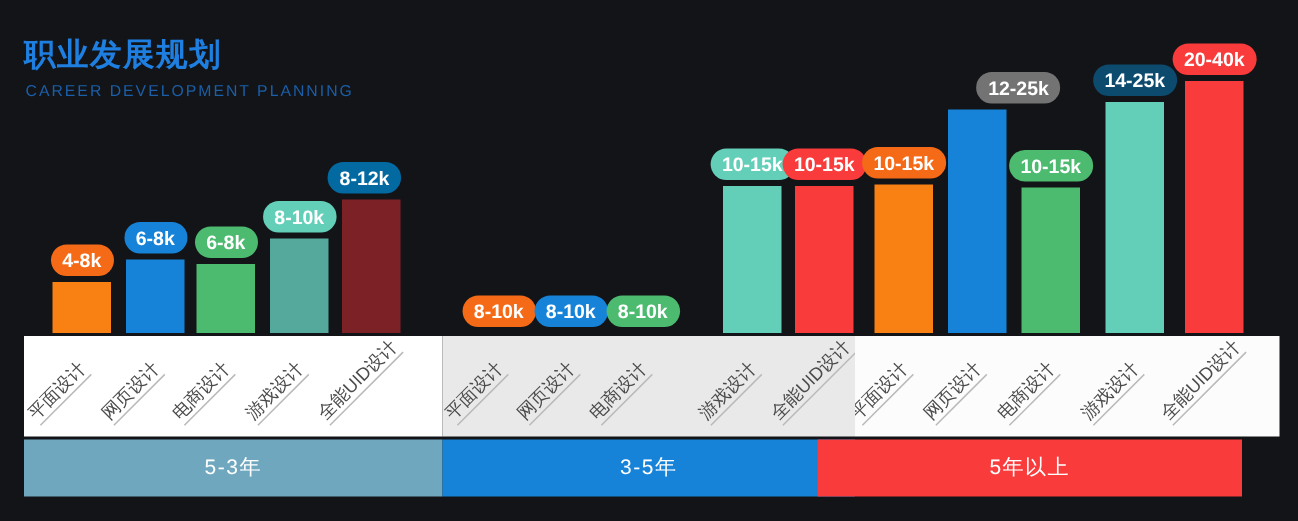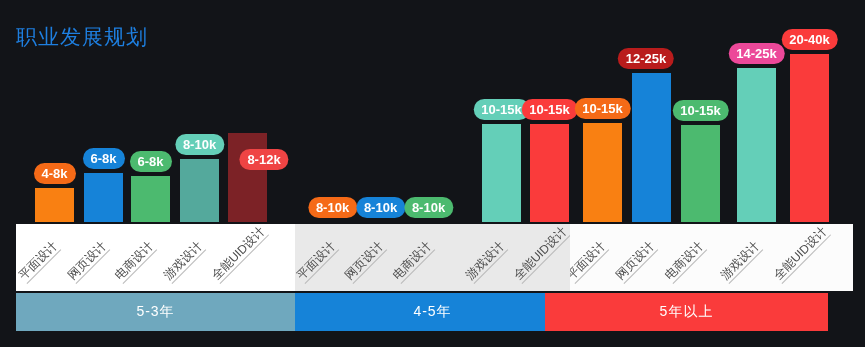--- a/index.html
+++ b/index.html
@@ -18,21 +18,21 @@
     height: 347px;
     background: #121418;
   }
 
   
   .hdr-title {
     position: absolute;
     left: 16px;
     top: 26px;
     font-size: 21px;
-    font-weight: normal;
+    font-weight: bold;
     color: #1E7FE0;
     letter-spacing: 1px;
     line-height: 1;
     white-space: nowrap;
   }
   .hdr-sub {
     position: absolute;
     left: 17px;
     top: 56px;
     font-size: 10.5px;
@@ -106,47 +106,48 @@
     justify-content: center;
     letter-spacing: 1px;
   }
 </style>
 </head>
 <body>
 
 <div id="stage">
 
   <div class="hdr-title">职业发展规划</div>
+  <div class="hdr-sub">CAREER DEVELOPMENT PLANNING</div>
 
   <div id="plot">
       <div class="bar" style="left: 35px; width: 39px; height: 34px; background: rgb(249, 128, 18);"></div>
       <div class="blabel" style="left: 54.5px; top: 163px; background: rgb(245, 106, 23);">4-8k</div>
       <div class="bar" style="left: 84px; width: 39px; height: 49px; background: rgb(22, 131, 216);"></div>
       <div class="blabel" style="left: 103.5px; top: 148px; background: rgb(22, 131, 216);">6-8k</div>
       <div class="bar" style="left: 131px; width: 39px; height: 46px; background: rgb(76, 186, 111);"></div>
       <div class="blabel" style="left: 150.5px; top: 151px; background: rgb(76, 186, 111);">6-8k</div>
       <div class="bar" style="left: 180px; width: 39px; height: 63px; background: rgb(84, 169, 156);"></div>
       <div class="blabel" style="left: 199.5px; top: 134px; background: rgb(100, 207, 184);">8-10k</div>
       <div class="bar" style="left: 228px; width: 39px; height: 89px; background: rgb(124, 34, 38);"></div>
-      <div class="blabel" style="left: 264px; top: 108px; background: #ef4444; margin-top: 41px;">8-12k</div>
+      <div class="blabel" style="left: 243px; top: 108px; background: #0369a1;">8-12k</div>
       <div class="blabel" style="left: 332.5px; top: 197px; background: rgb(245, 106, 23);">8-10k</div>
       <div class="blabel" style="left: 380.5px; top: 197px; background: rgb(22, 131, 216);">8-10k</div>
       <div class="blabel" style="left: 428.5px; top: 197px; background: rgb(76, 186, 111);">8-10k</div>
       <div class="bar" style="left: 482px; width: 39px; height: 98px; background: rgb(100, 207, 184);"></div>
       <div class="blabel" style="left: 501.5px; top: 99px; background: rgb(100, 207, 184);">10-15k</div>
       <div class="bar" style="left: 530px; width: 39px; height: 98px; background: rgb(250, 59, 59);"></div>
       <div class="blabel" style="left: 549.5px; top: 99px; background: rgb(250, 59, 59);">10-15k</div>
       <div class="bar" style="left: 583px; width: 39px; height: 99px; background: rgb(249, 128, 18);"></div>
       <div class="blabel" style="left: 602.5px; top: 98px; background: rgb(245, 106, 23);">10-15k</div>
       <div class="bar" style="left: 632px; width: 39px; height: 149px; background: rgb(22, 131, 216);"></div>
-      <div class="blabel" style="left: 646px; top: 48px; background: #b91c1c;">12-25k</div>
+      <div class="blabel" style="left: 679px; top: 48px; background: #737373;">12-25k</div>
       <div class="bar" style="left: 681px; width: 39px; height: 97px; background: rgb(76, 186, 111);"></div>
       <div class="blabel" style="left: 700.5px; top: 100px; background: rgb(76, 186, 111);">10-15k</div>
       <div class="bar" style="left: 737px; width: 39px; height: 154px; background: rgb(100, 207, 184);"></div>
-      <div class="blabel" style="left: 756.5px; top: 43px; background: #ec4899;">14-25k</div>
+      <div class="blabel" style="left: 756.5px; top: 43px; background: #0c4a6e;">14-25k</div>
       <div class="bar" style="left: 790px; width: 39px; height: 168px; background: rgb(250, 59, 59);"></div>
       <div class="blabel" style="left: 809.5px; top: 29px; background: rgb(250, 59, 59);">20-40k</div>
     </div>
 
   <div id="panels">
       <div class="panel p0" style="left: 16px; width: 279px; background: rgb(255, 255, 255);">
         <div class="catlab" style="left: 11px;">平面设计</div>
         <div class="catlab" style="left: 60px;">网页设计</div>
         <div class="catlab" style="left: 107px;">电商设计</div>
         <div class="catlab" style="left: 156px;">游戏设计</div>
@@ -163,17 +164,17 @@
         <div class="catlab" style="left: 5px;">平面设计</div>
         <div class="catlab" style="left: 54px;">网页设计</div>
         <div class="catlab" style="left: 103px;">电商设计</div>
         <div class="catlab" style="left: 159px;">游戏设计</div>
         <div class="catlab" style="left: 212px;">全能UID设计</div>
       </div>
     </div>
 
   <div id="bands">
       <div class="band" style="left: 16px; width: 279px; background: rgb(111, 168, 190);">5-3年</div>
-      <div class="band" style="left: 295px; width: 275px; background: rgb(22, 131, 216);">4-5年</div>
+      <div class="band" style="left: 295px; width: 275px; background: rgb(22, 131, 216);">3-5年</div>
       <div class="band" style="left: 545px; width: 283px; background: rgb(250, 59, 59);">5年以上</div>
     </div>
 
 </div>
 
 </body></html>

